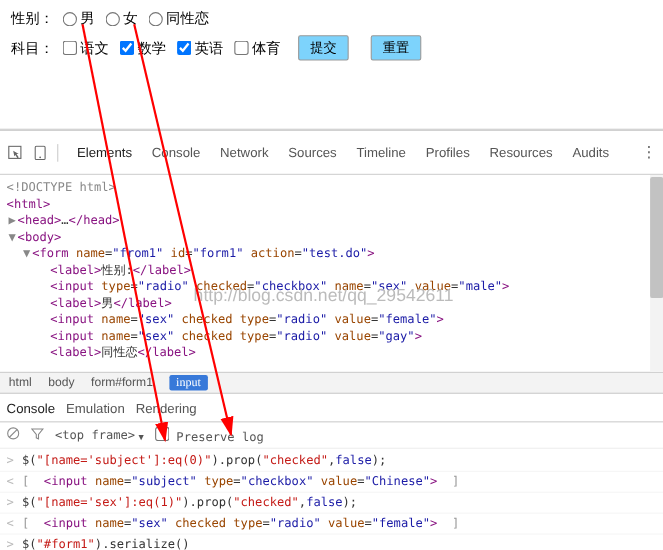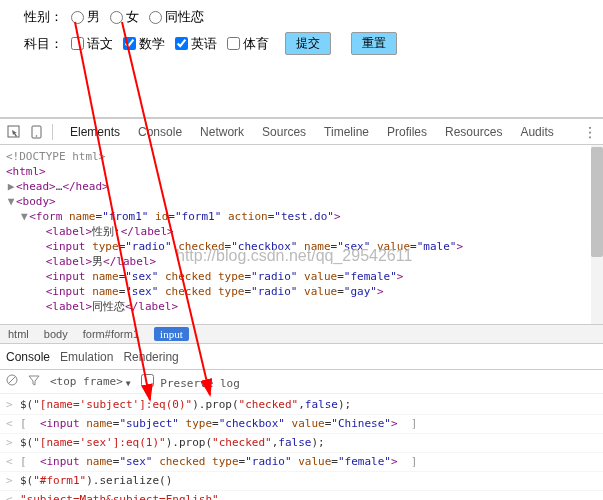--- a/index.html
+++ b/index.html
@@ -1,25 +1,25 @@
 <!DOCTYPE html>
 <html><head>
 <meta charset="utf-8">
 <style>
 * { box-sizing: border-box; margin: 0; padding: 0; }
 body { font-family: Arial, "Microsoft YaHei", sans-serif; font-size: 12px; background: #fff; width: 603px; position: relative; }
-.page-area { padding: 8px 24px; border-bottom: 1px solid #ccc; height: 118px; position: relative; }
+.page-area { padding: 8px 10px; border-bottom: 1px solid #ccc; height: 118px; position: relative; }
 .form-row { margin-bottom: 6px; display: flex; align-items: center; }
 .form-row .row-label { margin-right: 8px; font-size: 13px; }
 .form-row label { display: inline-flex; align-items: center; margin-right: 10px; font-size: 13px; }
 .form-row input[type="radio"], .form-row input[type="checkbox"] { margin-right: 3px; }
 .btn { font-size: 12px; padding: 2px 10px; margin-left: 6px; background: #7dd3fc; border: 1px solid #999; border-radius: 2px; }
 
 .devtools { border-top: 1px solid #ccc; font-family: Menlo, Consolas, monospace; font-size: 11px; color: #333; background: #fff; }
-.dt-toolbar { display: flex; align-items: center; border-bottom: 1px solid #ccc; height: 26px; padding: 0 6px; gap: 8px; }
+.dt-toolbar { display: flex; align-items: center; border-bottom: 1px solid #ccc; height: 40px; padding: 0 6px; gap: 8px; }
 .dt-toolbar .icon-btn { width: 15px; height: 15px; display: inline-flex; align-items: center; justify-content: center; color: #666; }
 .dt-tabs { display: flex; gap: 0; font-family: Arial, sans-serif; font-size: 12px; color: #555; }
 .dt-tab { padding: 5px 9px; cursor: default; }
 .dt-tab.sel { color: #222; }
 .dt-toolbar .spacer { flex: 1; }
 .dt-dots { color: #666; font-size: 14px; }
 
 .elements-panel { padding: 4px 6px 4px 6px; line-height: 15px; background: #fff; height: 180px; overflow: hidden; position: relative; border-bottom: 1px solid #ccc; }
 .elements-panel .ln { white-space: pre; }
 .tag { color: #881280; }

